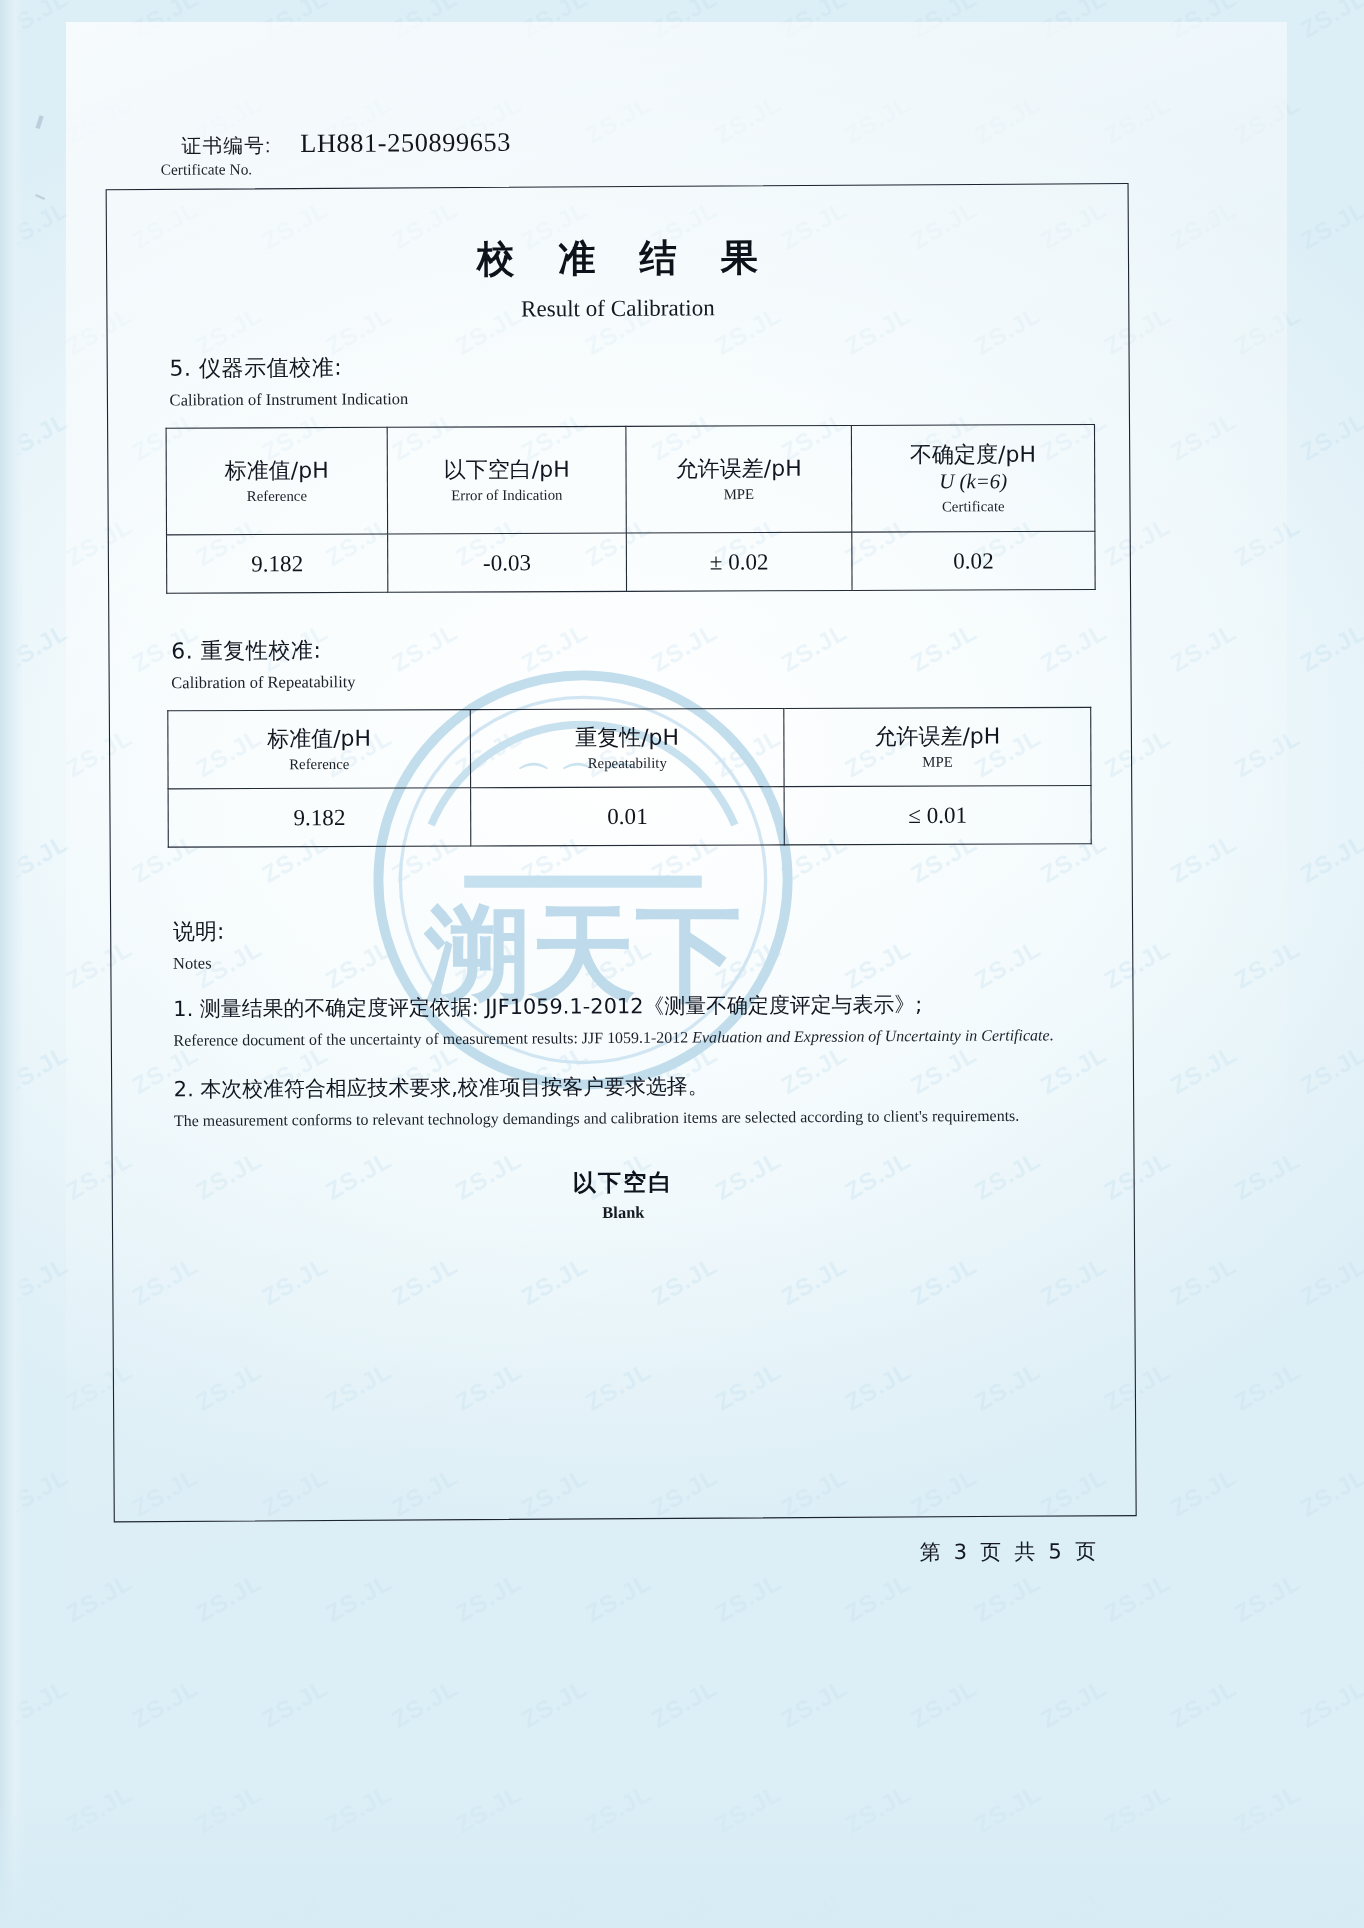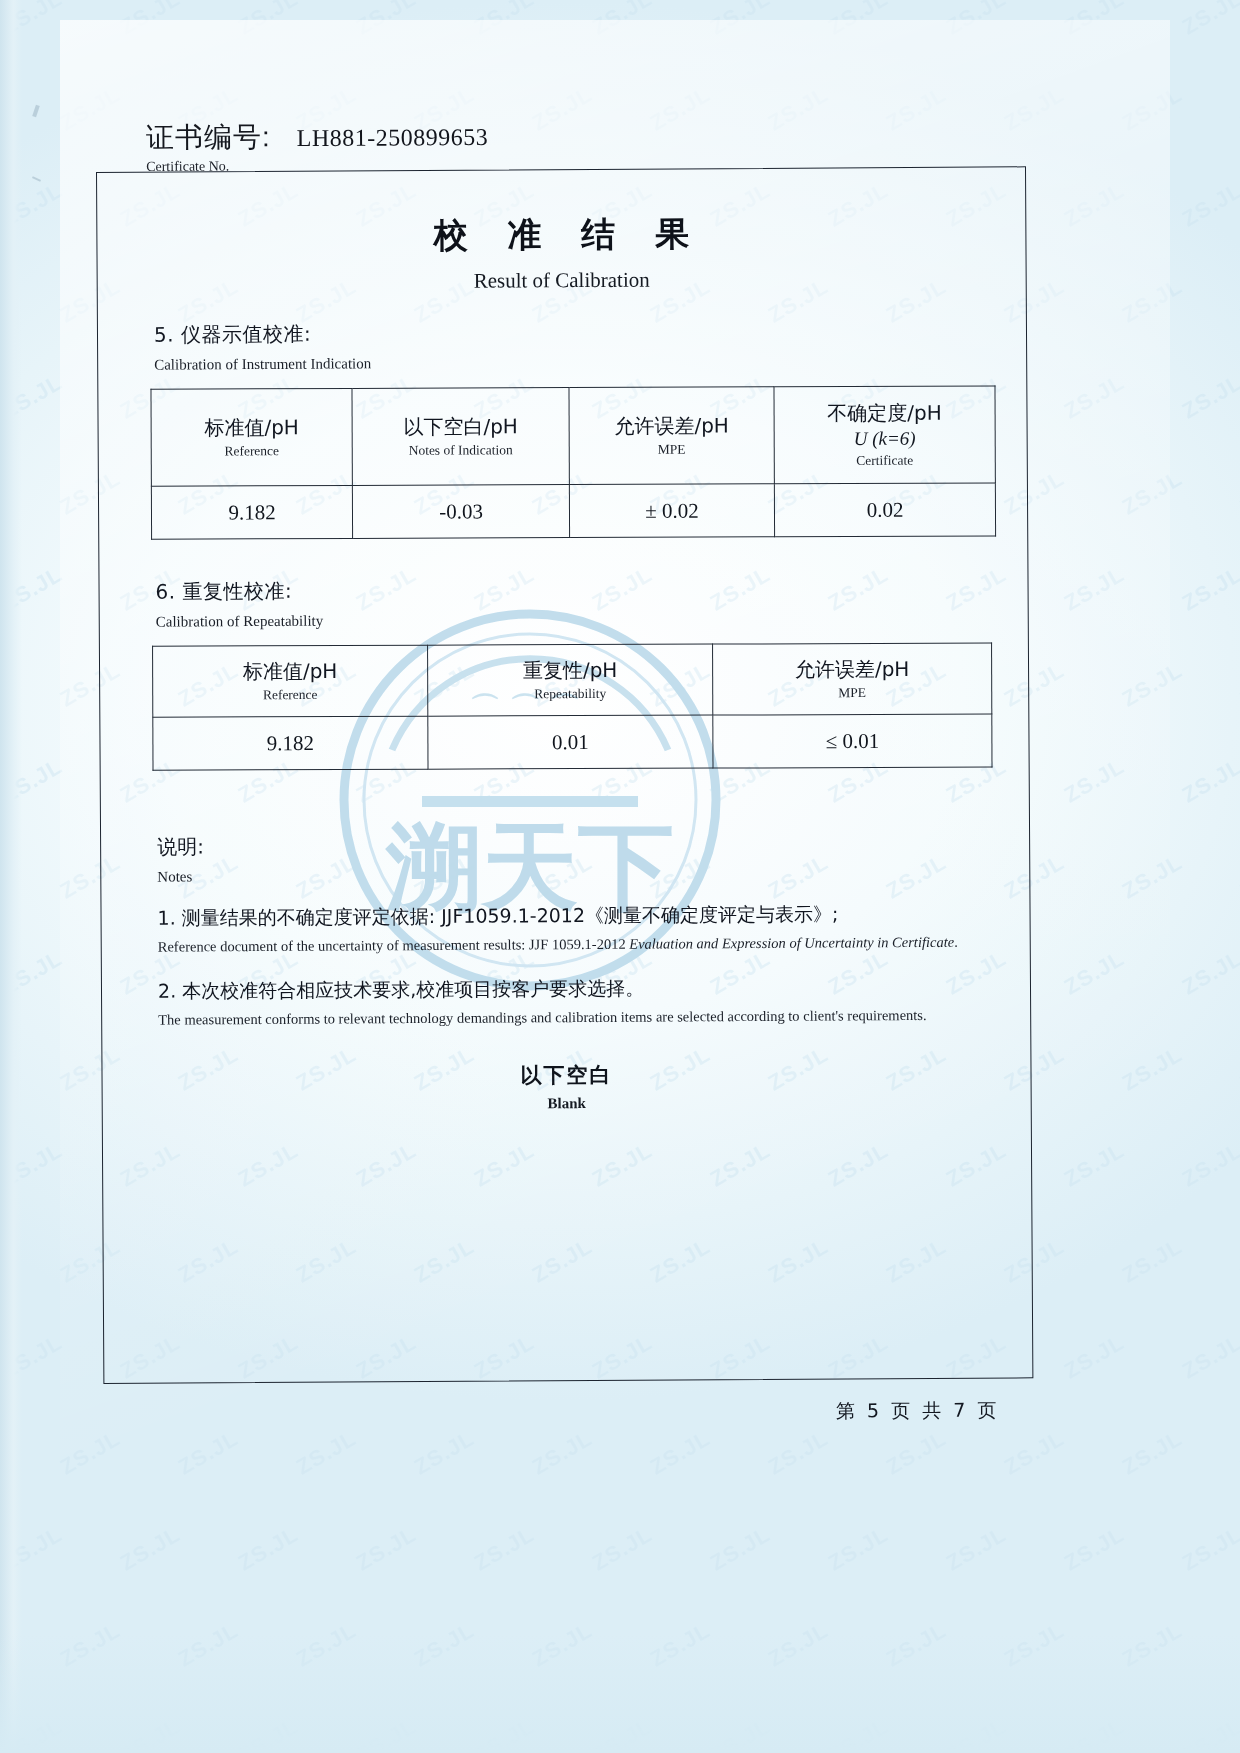--- a/index.html
+++ b/index.html
@@ -81,23 +81,24 @@
     left: 146px; top: 118px;
     transform: rotate(-0.35deg);
   }
   #cert-no-row {
     display: flex;
     align-items: baseline;
     gap: 26px;
   }
   .cn-cn {
     font-family: Liberation Sans, sans-serif;
-    font-size: 28px;
+    font-size: 18px;
     color: #15181f;
     letter-spacing: 1px;
+    margin-left: 19px;
   }
   .cn-val {
     font-family: "Liberation Serif", serif;
     font-size: 24px;
     color: #12151c;
     letter-spacing: 0.5px;
   }
   #cert-no-en {
     font-family: "Liberation Serif", serif;
     font-size: 14px;
@@ -530,21 +531,21 @@
     <div class="tbl-wrap">
       <table class="dtab" id="tbl1">
         <tbody>
             <tr class="t1-head">
           <td style="width:196px;">
             <div class="h-cn">标准值/pH</div>
             <div class="h-en">Reference</div>
           </td>
           <td style="width:212px;">
             <div class="h-cn">以下空白/pH</div>
-            <div class="h-en">Notes of Indication</div>
+            <div class="h-en">Error of Indication</div>
           </td>
           <td style="width:200px;">
             <div class="h-cn">允许误差/pH</div>
             <div class="h-en">MPE</div>
           </td>
           <td style="width:216px;">
             <div class="h-cn">不确定度/pH</div>
             <div class="h-u">U (k=6)</div>
             <div class="h-en">Certificate</div>
           </td>
@@ -605,15 +606,15 @@
       </div>
     </div>
 
     <div id="blank">
       <div id="blank-cn">以下空白</div>
       <div id="blank-en">Blank</div>
     </div>
 
   </div>
 
-  <div id="footer">第 5 页 共 7 页</div>
+  <div id="footer">第 3 页 共 5 页</div>
 
 </div>
 
 </body></html>

